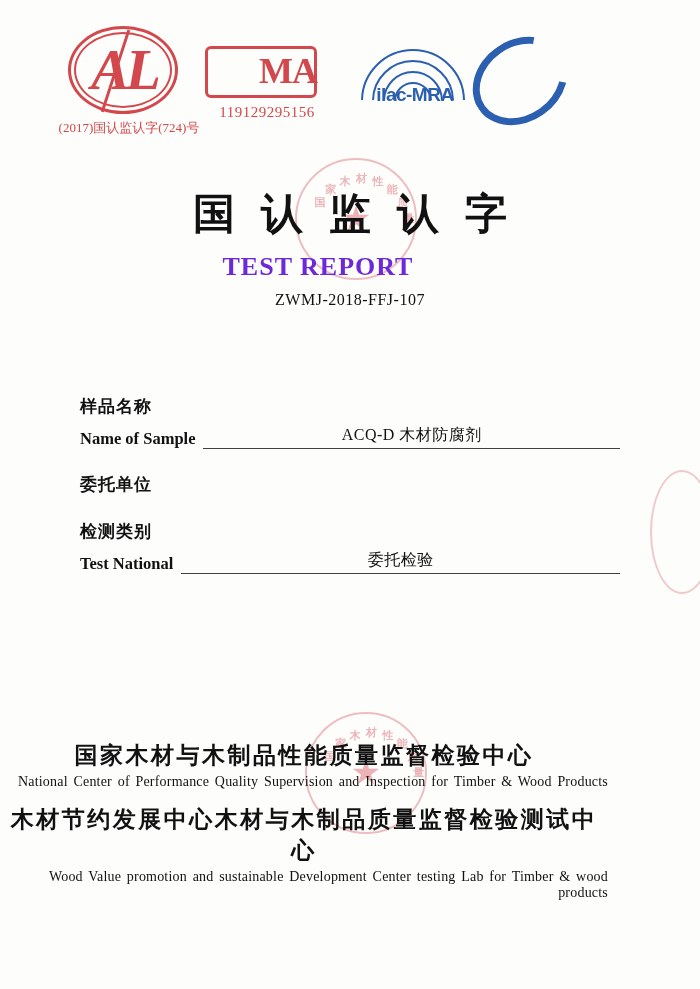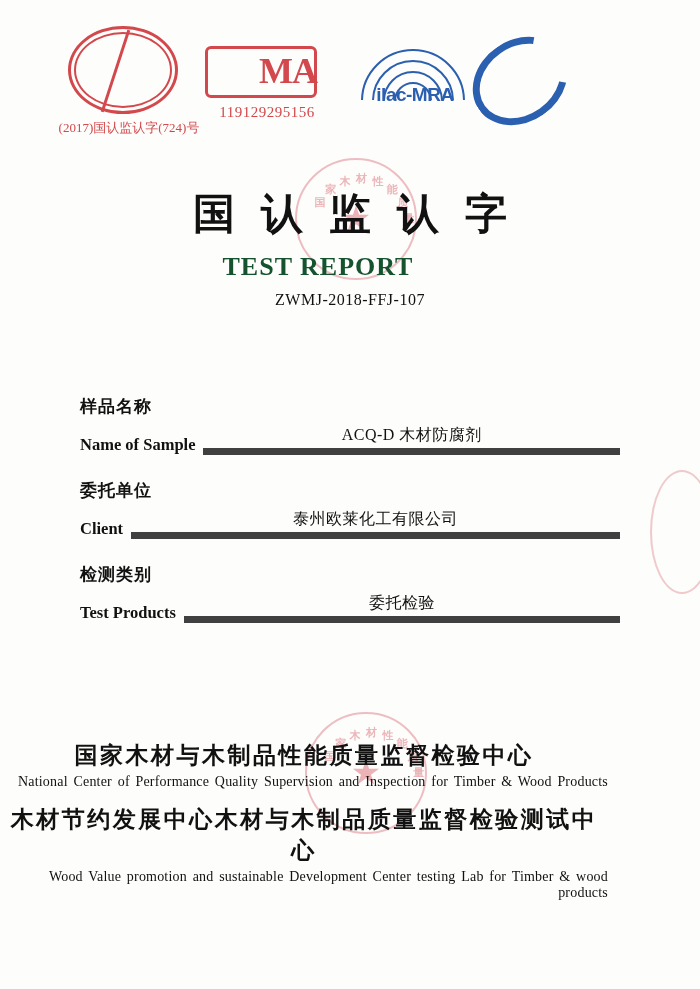--- a/index.html
+++ b/index.html
@@ -235,21 +235,21 @@
   .title-en {
     position: absolute;
     top: 252px;
     left: 0;
     width: 636px;
     text-align: center;
     font-size: 26px;
     font-weight: bold;
     letter-spacing: 1px;
     font-family: "Liberation Serif", serif;
-    color: #14532d;
+    color: #6d28d9;
   }
   .report-no {
     position: absolute;
     top: 291px;
     left: 0;
     width: 700px;
     text-align: center;
     font-size: 16px;
     letter-spacing: 0.5px;
     font-family: "Liberation Serif", serif;
@@ -343,21 +343,21 @@
   .field-label-en {
     font-size: 16.5px;
     font-weight: bold;
     font-family: "Liberation Serif", serif;
     color: #111;
     white-space: nowrap;
     padding-right: 8px;
   }
   .field-value {
     flex: 1;
-    border-bottom: 7px solid #404040;
+    border-bottom: 1px solid #404040;
     text-align: center;
     font-size: 16px;
     font-family: "Liberation Serif", serif;
     color: #111;
     padding-bottom: 2px;
     letter-spacing: 0.5px;
   }
 
   
   .footer {
@@ -388,20 +388,21 @@
 </head>
 <body>
 
 <div class="page">
 
   <div class="logo-row">
 
     <div class="cal-mark">
       <div class="cal-ellipse"></div>
       <div class="cal-ellipse inner"></div>
+      <div class="cal-letters">AL</div>
       <div class="cal-slash"></div>
       <div class="cal-caption">(2017)国认监认字(724)号</div>
     </div>
 
     <div class="cma-mark">
       <div class="cma-box"></div>
       <div class="cma-text">MA</div>
       <div class="cma-num">119129295156</div>
     </div>
 
@@ -459,30 +460,26 @@
     <div class="field-block">
       <div class="field-label-cn">样品名称</div>
       <div class="field-row">
         <div class="field-label-en">Name of Sample</div>
         <div class="field-value">ACQ-D 木材防腐剂</div>
       </div>
     </div>
 
     <div class="field-block">
       <div class="field-label-cn">委托单位</div>
-      <div class="field-row">
-        <div class="field-label-en">Client</div>
-        <div class="field-value">泰州欧莱化工有限公司</div>
-      </div>
     </div>
 
     <div class="field-block">
       <div class="field-label-cn">检测类别</div>
       <div class="field-row">
-        <div class="field-label-en">Test Products</div>
+        <div class="field-label-en">Test National</div>
         <div class="field-value">委托检验</div>
       </div>
     </div>
 
   </div>
 
   <div class="seal seal-bottom">
     <div class="seal-ring-text">
       <span>
           <i style="transform: rotate(-60deg) translate(0,-48px) rotate(60deg);">国</i>

